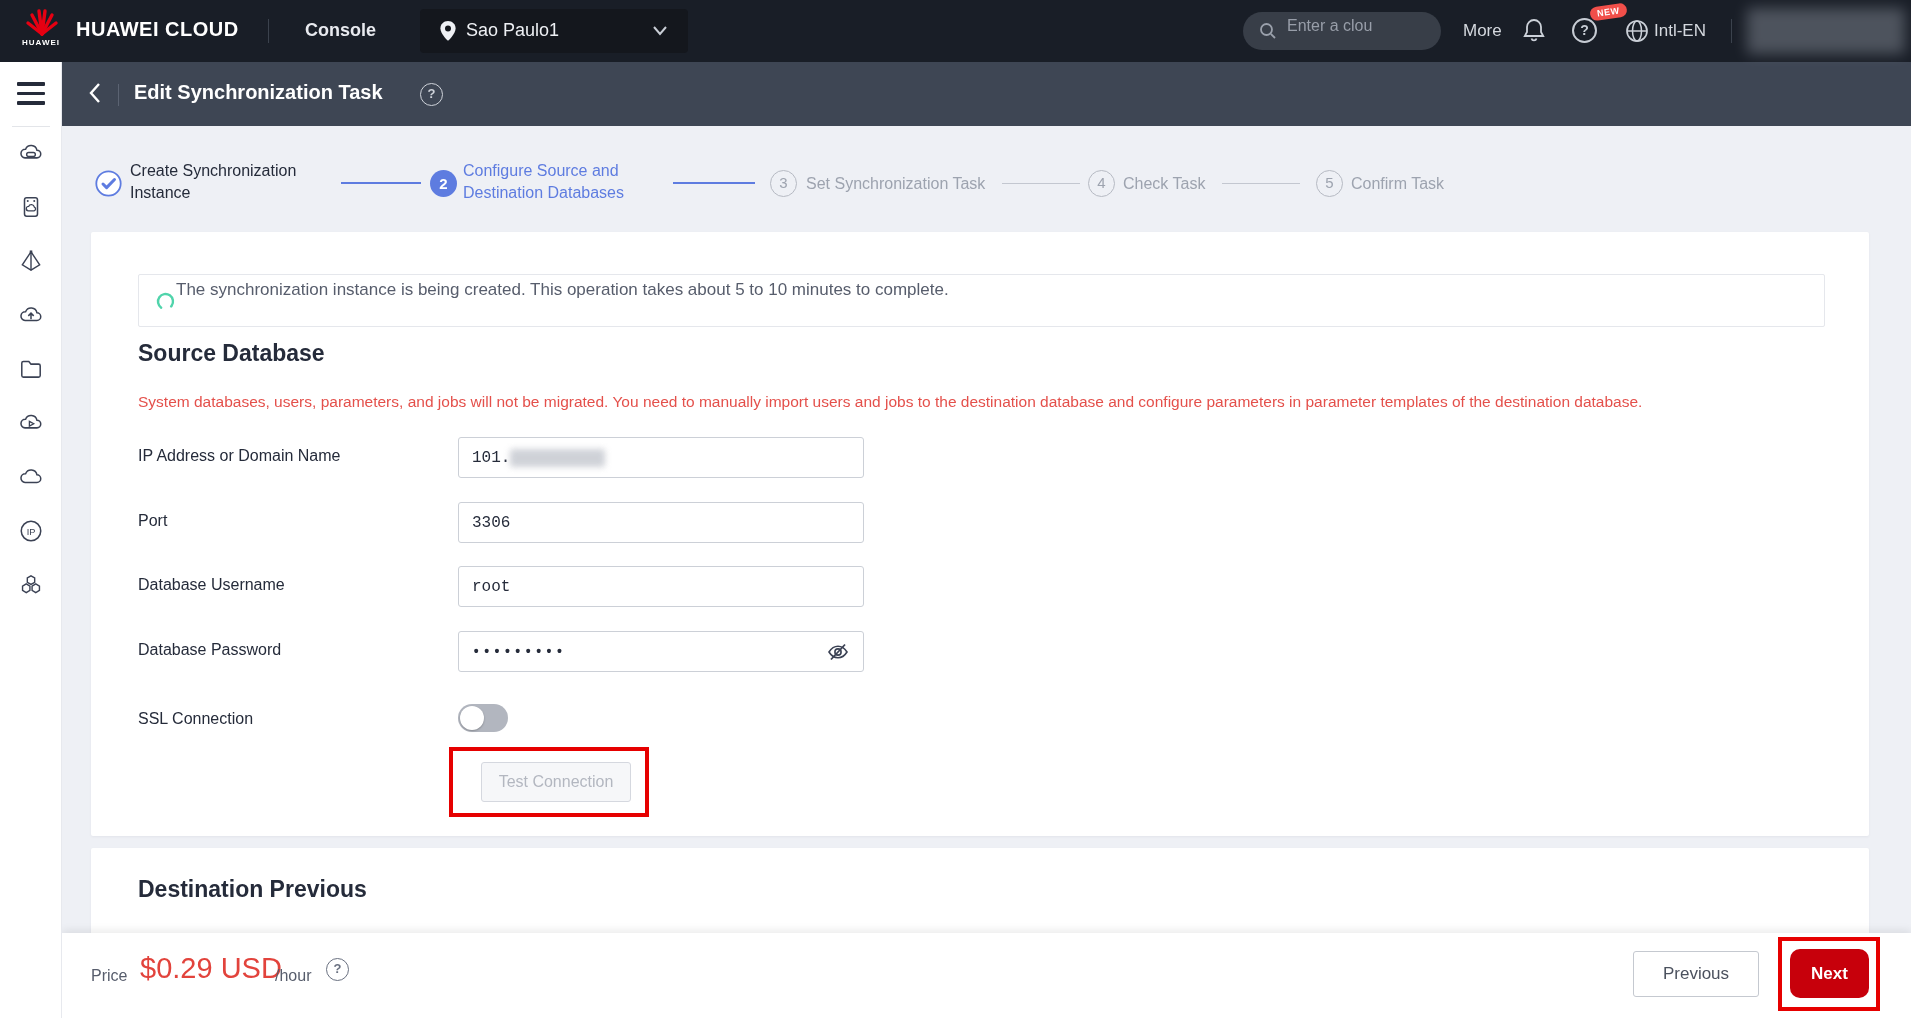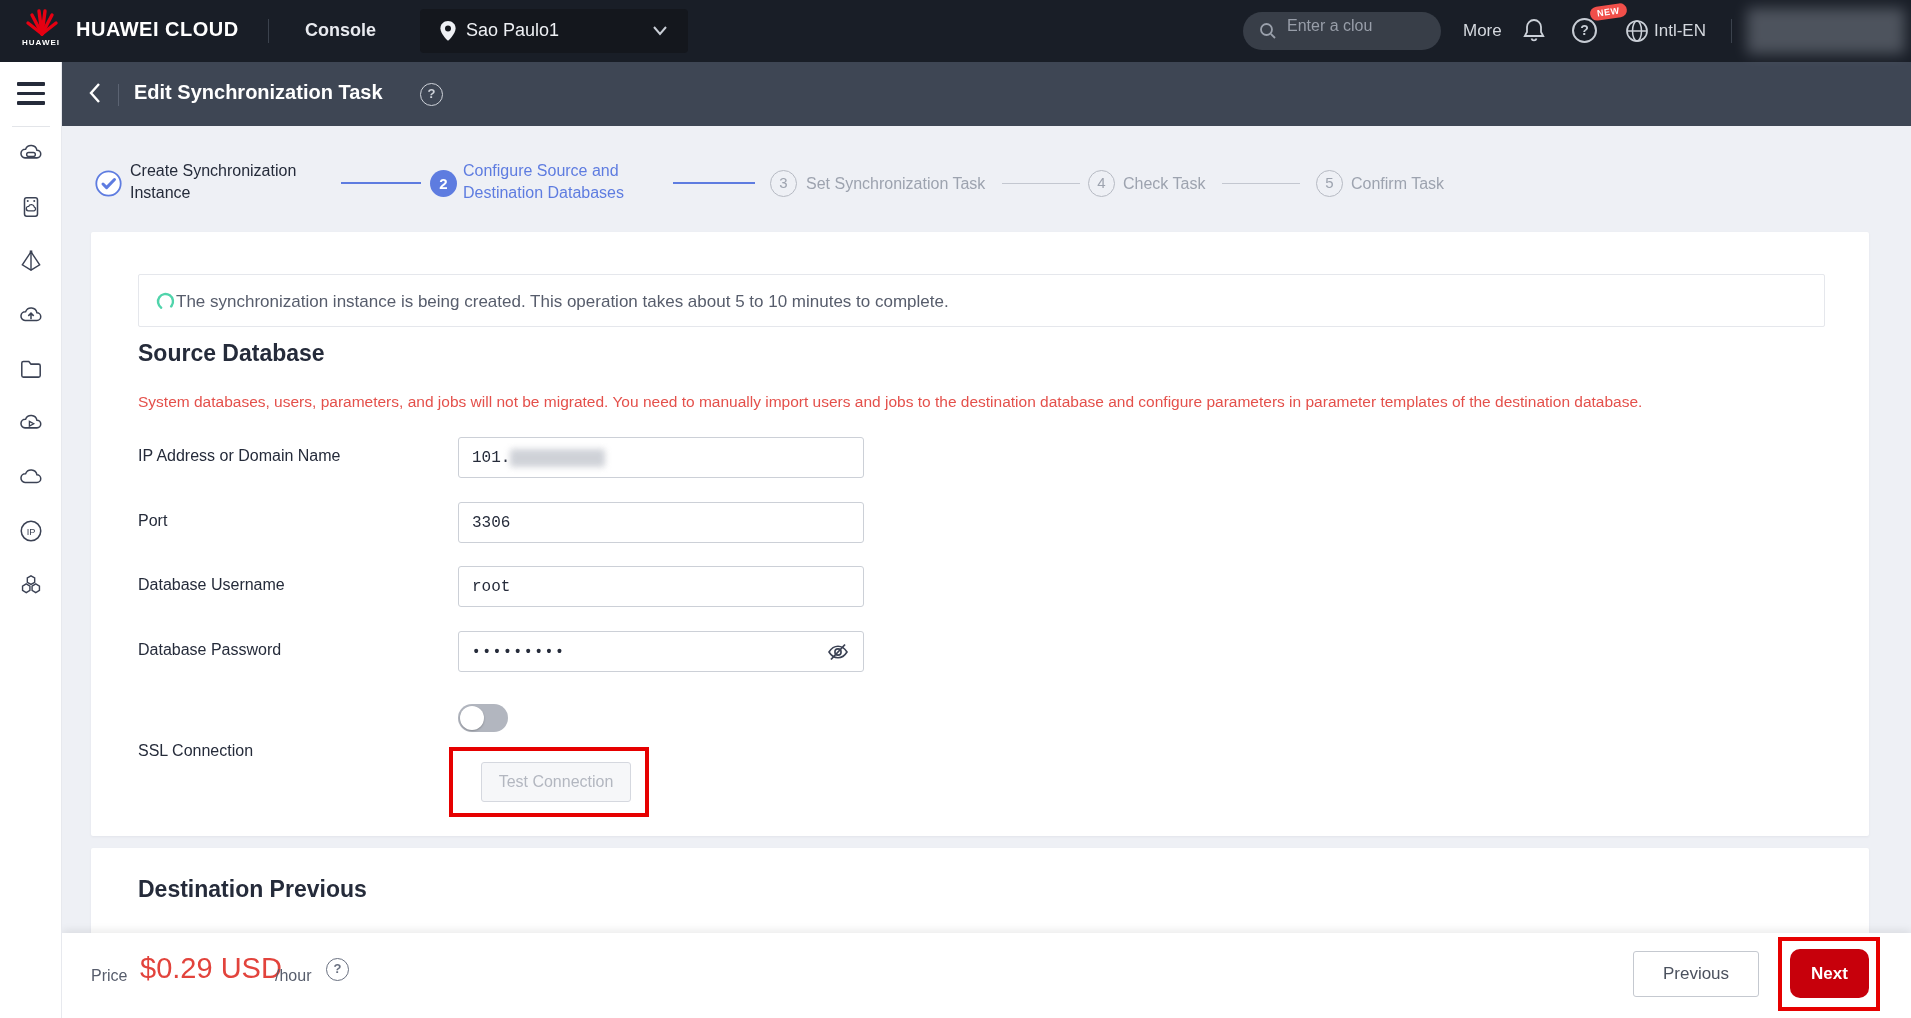--- a/index.html
+++ b/index.html
@@ -53,21 +53,21 @@
   .conn { height:2px; top:182px; }
   .conn.blue { background:#5e7ce0; }
   .conn.gray { background:#c3c7d0; height:1px; top:183px; }
 
   
   .card { background:#fff; border-radius:2px; box-shadow:0 1px 3px rgba(15,25,50,.05); }
   .card1 { left:91px; top:232px; width:1778px; height:604px; }
   .card2 { left:91px; top:848px; width:1778px; height:88px; }
 
   .notice-box { left:138px; top:274px; width:1687px; height:53px; border:1px solid #e5e7ec; border-radius:2px; background:#fff; }
-  .notice-text { left:176px; top:292px; font-size:17px; color:#575d6c; }
+  .notice-text { left:176px; top:280px; font-size:17px; color:#575d6c; }
   .section-heading { font-size:23px; font-weight:bold; color:#252b3a; }
   .warning-text { left:138px; top:393px; font-size:15.5px; color:#e4504b; }
 
   .field-label { left:138px; font-size:16px; color:#252b3a; }
   .field-input { left:458px; width:406px; height:41px; border:1px solid #ccd0d7; border-radius:3px; background:#fff;
                  font-size:16px; color:#252b3a; padding:0 13px; font-family:Liberation Mono, monospace; outline:none; }
   .pwd { letter-spacing:2px; font-weight:bold; font-size:14px; }
   .blur-chip { left:510px; width:95px; height:18px; background:#c7cad1; filter:blur(3px); opacity:.85; border-radius:2px; }
   .eye-btn { left:826px; width:24px; height:24px; cursor:pointer; color:#3b4254; }
 
@@ -268,21 +268,21 @@
   <input class="abs field-input" style="top: 566px;" value="root">
 
   <div class="abs field-label" style="top:641px;">Database Password</div>
   <input class="abs field-input pwd" style="top: 631px;" value="•••••••••">
   <svg class="abs eye-btn" style="top:640px;" viewBox="0 0 24 24">
     <path d="M3 12 C5.5 8 8.5 6.2 12 6.2 S18.5 8 21 12 C18.5 16 15.5 17.8 12 17.8 S5.5 16 3 12 Z" fill="none" stroke="currentColor" stroke-width="1.6"></path>
     <circle cx="12" cy="12" r="3.1" fill="none" stroke="currentColor" stroke-width="1.6"></circle>
     <line x1="5" y1="19.5" x2="19" y2="4.5" stroke="currentColor" stroke-width="1.8"></line>
   </svg>
 
-  <div class="abs field-label" style="top:710px;margin-top:32px;">SSL Connection</div>
+  <div class="abs field-label" style="top:710px;">SSL Connection</div>
   <div class="abs toggle">
       <div class="knob"></div>
     </div>
 
   <div class="abs annotation anno-test"></div>
   <div class="abs test-btn">Test Connection</div>
 
   <div class="abs card card2">
     <div class="abs section-heading" style="left:47px; top:28px;">Destination Previous</div>
   </div>

